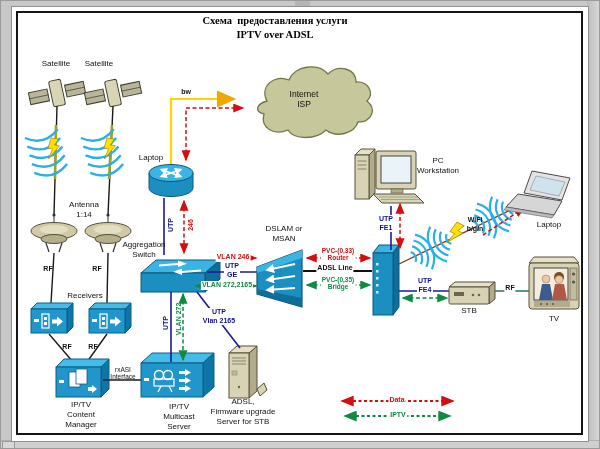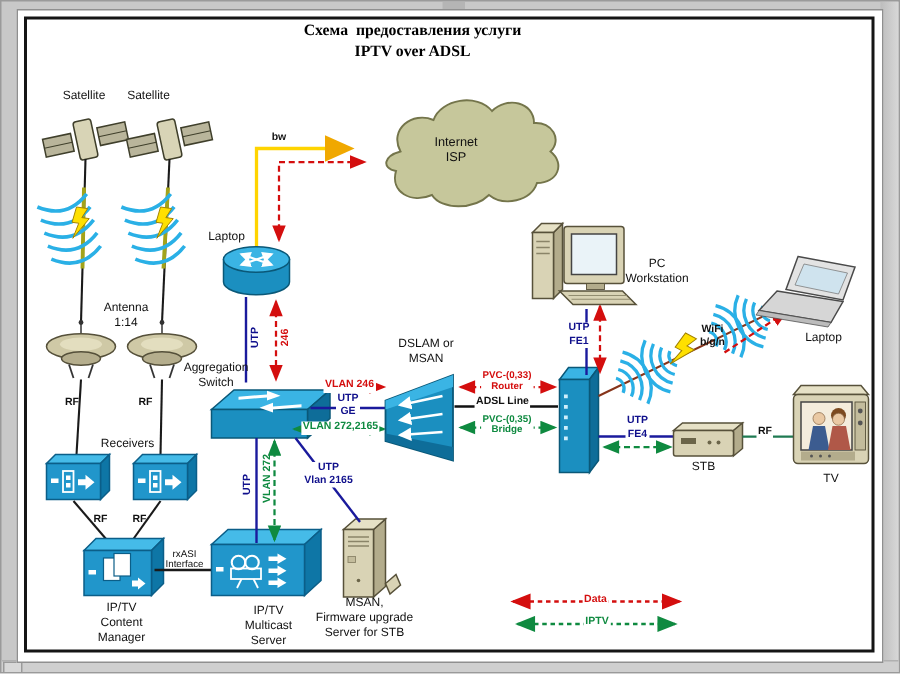--- a/index.html
+++ b/index.html
@@ -305,21 +305,21 @@
     <div class="lbl s7 b" style="left:66px;top:342px">RF</div>
     <div class="lbl s7 b" style="left:92px;top:342px">RF</div>
     <div class="lbl" style="left:80px;top:399px">IP/TV
 Content
 Manager</div>
     <div class="lbl s65" style="left:122px;top:365px">rxASI
 Interface</div>
     <div class="lbl" style="left:178px;top:401px">IP/TV
 Multicast
 Server</div>
-    <div class="lbl" style="left:242px;top:396px">MSAN,
+    <div class="lbl" style="left:242px;top:396px">ADSL,
 Firmware upgrade
 Server for STB</div>
 
     <div class="lbl" style="left:150px;top:152px">Laptop</div>
     <div class="lbl" style="left:143px;top:239px">Aggregation
 Switch</div>
     <div class="lbl s85" style="left:303px;top:88px">Internet
 ISP</div>
     <div class="lbl s7 b" style="left:185px;top:87px">bw</div>
 
@@ -337,21 +337,21 @@
 Vlan 2165</div>
 
     <div class="lbl" style="left:283px;top:223px">DSLAM or
 MSAN</div>
     <div class="lbl s65 b red wbg" style="left:337px;top:246px">PVC-(0,33)
 Router</div>
     <div class="lbl s7 b wbg" style="left:334px;top:263px">ADSL Line</div>
     <div class="lbl s65 b grn wbg" style="left:337px;top:275px">PVC-(0,35)
 Bridge</div>
 
-    <div class="lbl" style="left:437px;top:170px">PC
+    <div class="lbl" style="left:437px;top:155px">PC
 Workstation</div>
     <div class="lbl s7 b nvy wbg" style="left:385px;top:214px">UTP
 FE1</div>
     <div class="lbl s7 b" style="left:474px;top:215px">WiFi
 b/g/n</div>
     <div class="lbl" style="left:548px;top:219px">Laptop</div>
     <div class="lbl s7 b nvy wbg" style="left:424px;top:276px">UTP
 FE4</div>
     <div class="lbl" style="left:468px;top:305px">STB</div>
     <div class="lbl s7 b wbg" style="left:509px;top:283px">RF</div>

